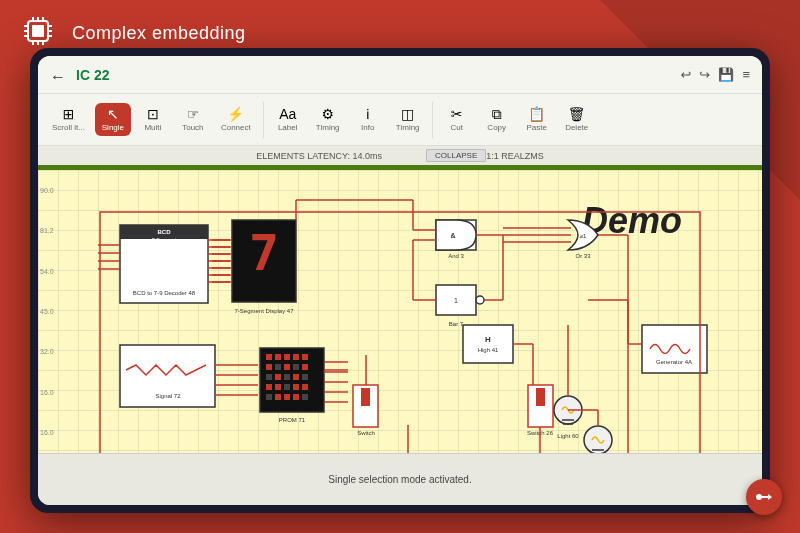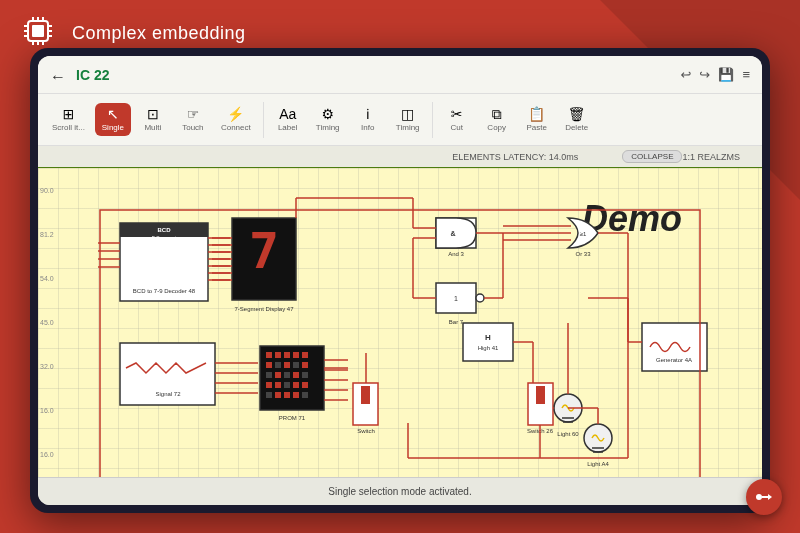--- a/index.html
+++ b/index.html
@@ -151,42 +151,42 @@
     .tool-divider {
       width: 1px;
       height: 36px;
       background: #ddd;
       margin: 0 2px;
     }
 
     
     .sub-toolbar {
       background: #eaeae0;
-      border-bottom: 1px solid #4d7c0f;
+      border-bottom: 5px solid #4d7c0f;
       padding: 3px 22px;
       display: flex;
       align-items: center;
-      justify-content: flex-end;
+      justify-content: center;
       min-height: 22px;
     }
 
     .sub-toolbar-left {
       font-size: 9px;
       color: #555;
     }
 
     .sub-toolbar-right {
       font-size: 9px;
       color: #555;
     }
 
     .collapse-btn {
       background: #ddd;
       border: 1px solid #bbb;
-      border-radius: 6px;
+      border-radius: 1px;
       padding: 1px 8px;
       font-size: 8px;
       cursor: pointer;
       color: #444;
       margin-left: 44px;
     }
 
     
     .canvas-area {
       flex: 1;
@@ -225,21 +225,21 @@
       font-size: 36px;
       font-weight: 900;
       color: #222;
       font-style: italic;
     }
 
     
     .status-bar {
       background: #e8e8e0;
       border-top: 1px solid #ccc;
-      padding: 8px 12px;
+      padding: 20px 12px;
       text-align: center;
       font-size: 10px;
       color: #444;
       min-height: 22px;
     }
 
     
     .fab {
       position: absolute;
       bottom: 18px;

